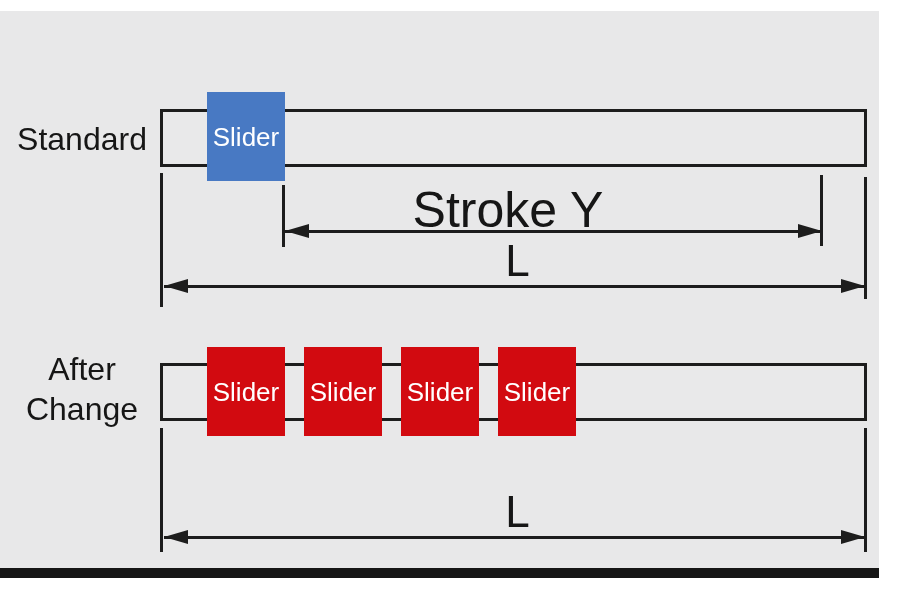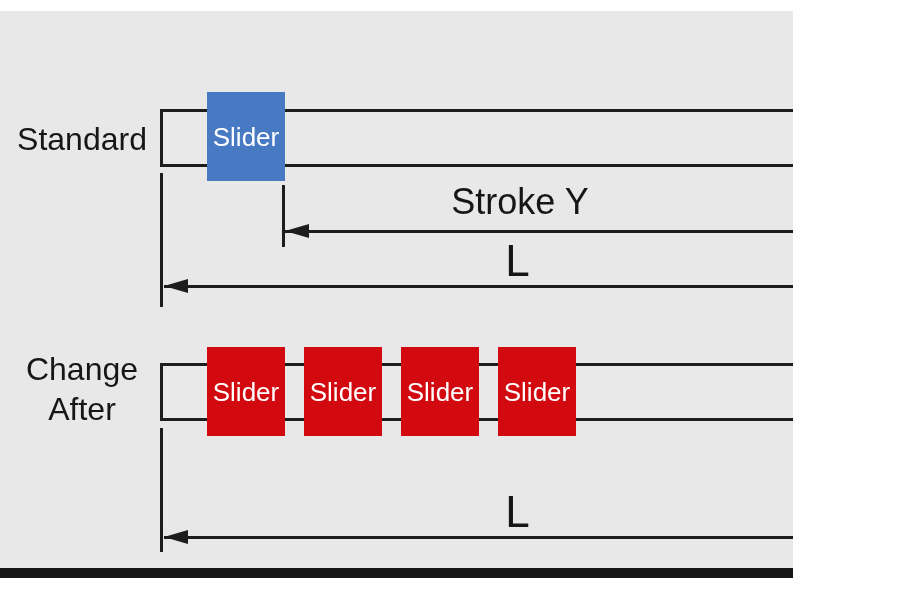--- a/index.html
+++ b/index.html
@@ -1,17 +1,17 @@
 <!DOCTYPE html>
 <html><head>
 <meta charset="utf-8">
 <style>
   html,body{margin:0;padding:0;background:#ffffff;}
   .page{
-    position:relative;width:793px;height:589px;background:#ffffff;
+    position:relative;width:879px;height:589px;background:#ffffff;
     overflow:hidden;font-family:"Liberation Sans",sans-serif;
   }
   .frame-bar{position:absolute;left:0;width:906px;height:10px;background:#161616;}
   .canvas-bg{position:absolute;left:0;top:11px;width:905px;height:557px;background:#e8e8e9;}
   
   .rail{position:absolute;left:160px;width:707px;height:58px;
         border:3px solid #1d1d1d;box-sizing:border-box;background:#e9e9ea;}
   .rail-top{top:109px;}
   .rail-bottom{top:363px;}
   
@@ -30,21 +30,21 @@
   .label-change{top:349px;}
   
   .vline{position:absolute;width:3px;background:#1d1d1d;}
   .hline{position:absolute;height:3px;background:#1d1d1d;}
   .arr{position:absolute;width:0;height:0;border-top:7px solid transparent;
        border-bottom:7px solid transparent;}
   .arr-l{border-right:24px solid #1d1d1d;}
   .arr-r{border-left:24px solid #1d1d1d;}
   
   .dim-label{position:absolute;text-align:center;color:#161616;}
-  .stroke-label{left:385px;top:181px;width:270px;font-size:36px;}
+  .stroke-label{left:373px;top:181px;width:270px;font-size:50px;}
   .l-label{width:175px;font-size:44px;}
   .l-top{left:430px;top:236px;}
   .l-bottom{left:430px;top:487px;}
 </style>
 </head>
 <body>
 
 <div class="page">
 
   <div class="frame-bar" style="top:11px;"></div>
@@ -68,22 +68,22 @@
   <div class="arr arr-l" style="left:285px;top:224px;"></div>
   <div class="arr arr-r" style="left:798px;top:224px;"></div>
   <div class="dim-label stroke-label">Stroke Y</div>
 
   <div class="hline" style="left:164px;top:285px;width:701px;"></div>
   <div class="arr arr-l" style="left:164px;top:279px;"></div>
   <div class="arr arr-r" style="left:841px;top:279px;"></div>
   <div class="dim-label l-label l-top">L</div>
 
   <div class="row-label label-change">
+    <div>After</div>
     <div>Change</div>
-    <div>After</div>
   </div>
 
   <div class="rail rail-bottom"></div>
 
   <div class="slider rslider s1">
     <span>Slider</span>
   </div>
   <div class="slider rslider s2">
     <span>Slider</span>
   </div>

